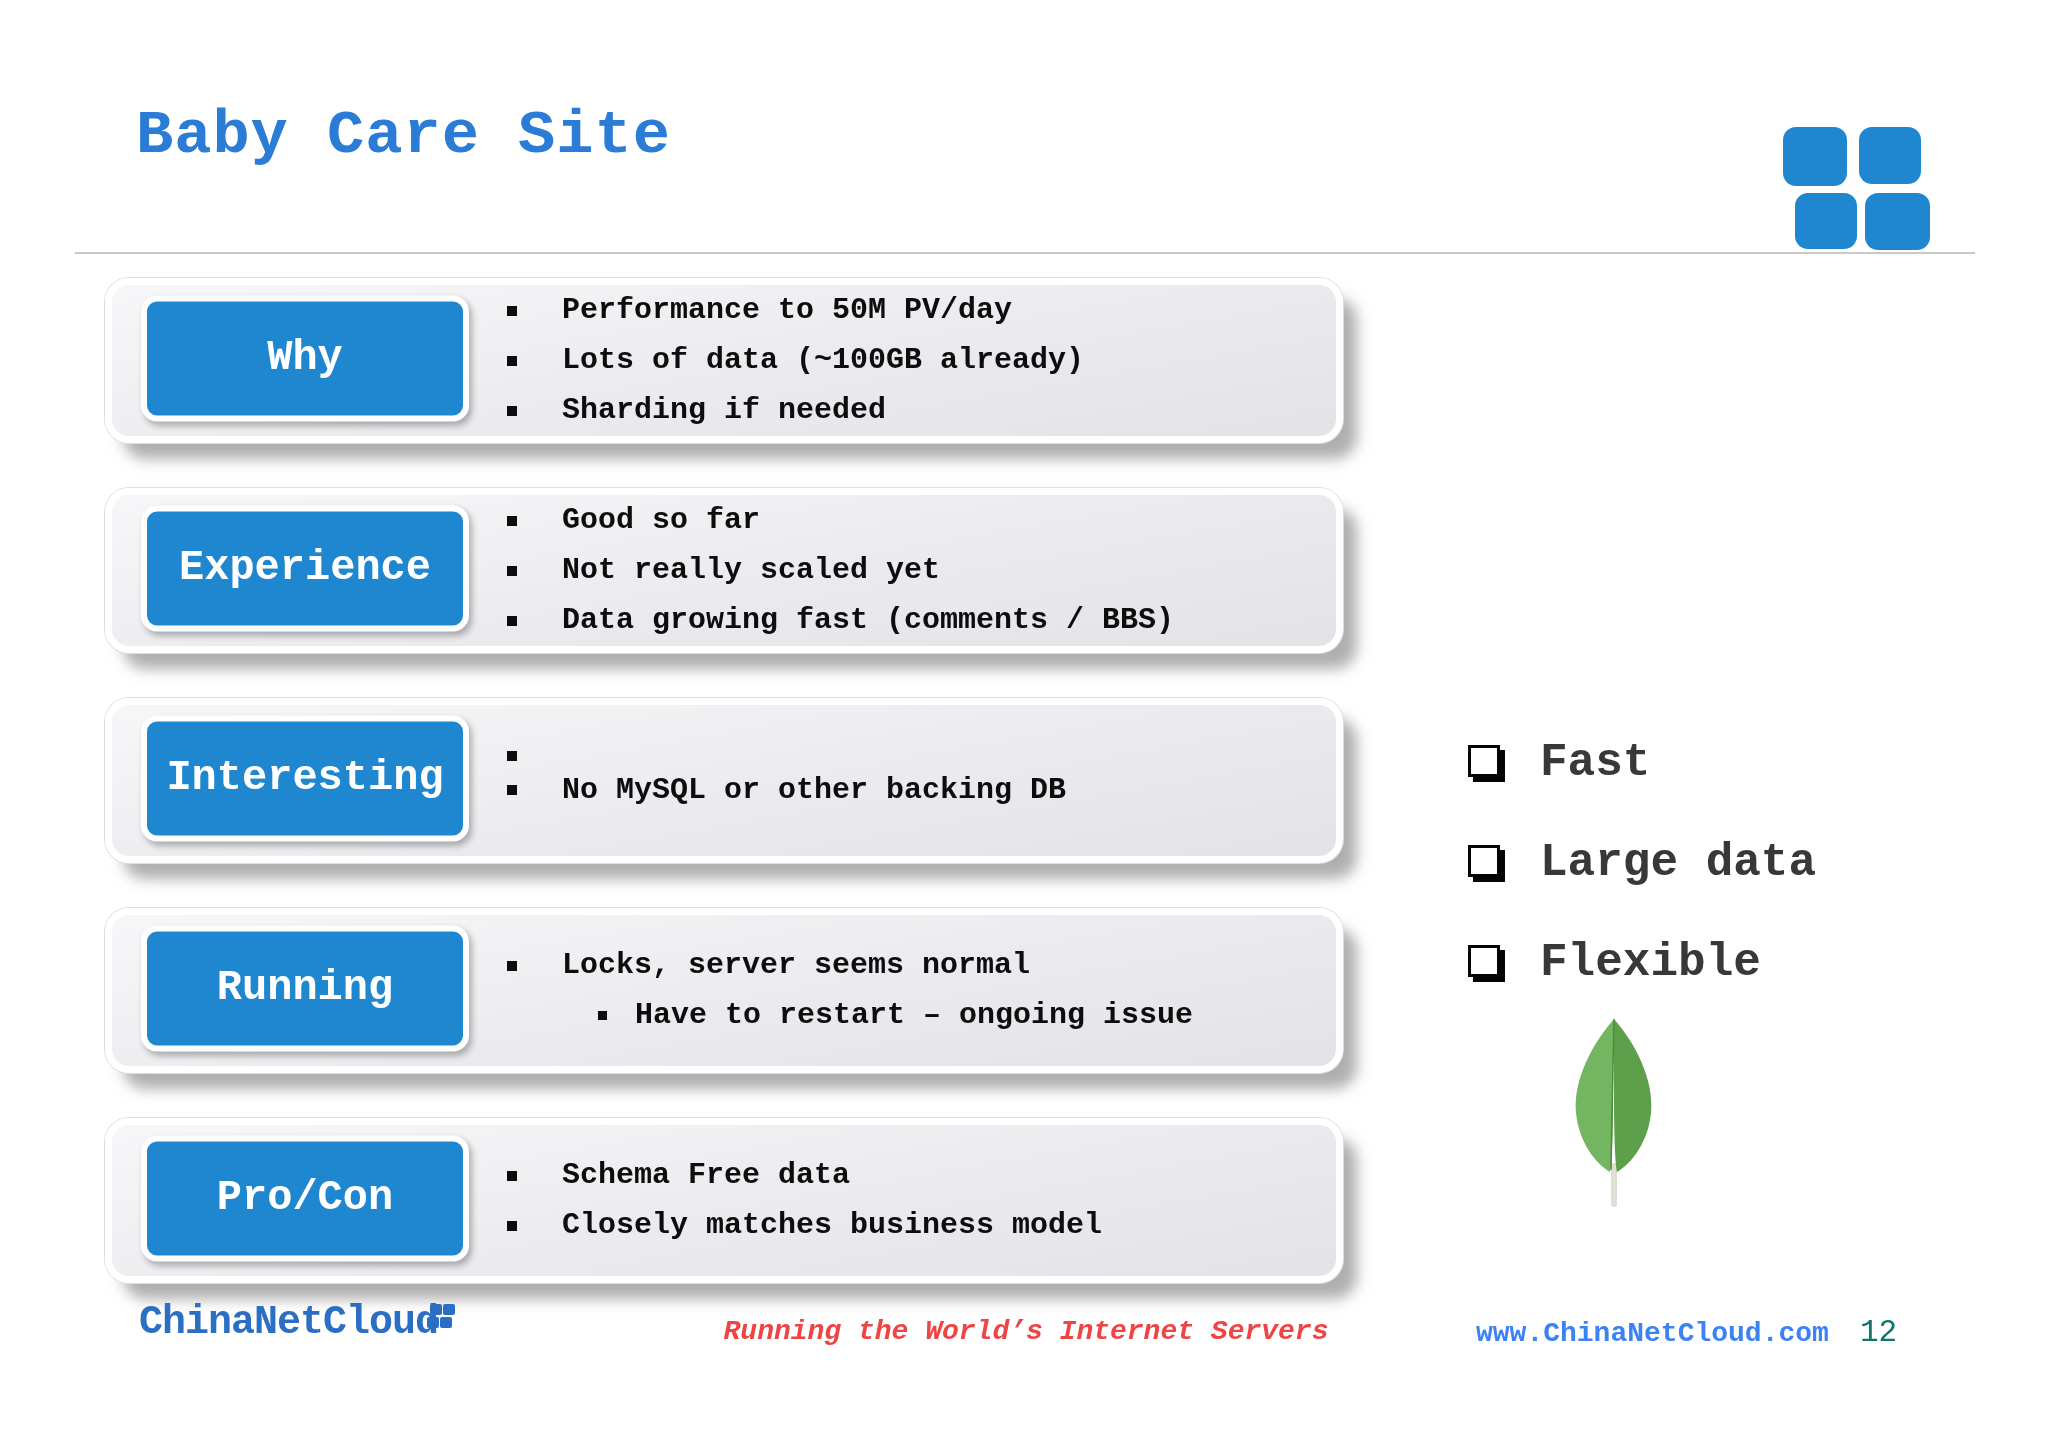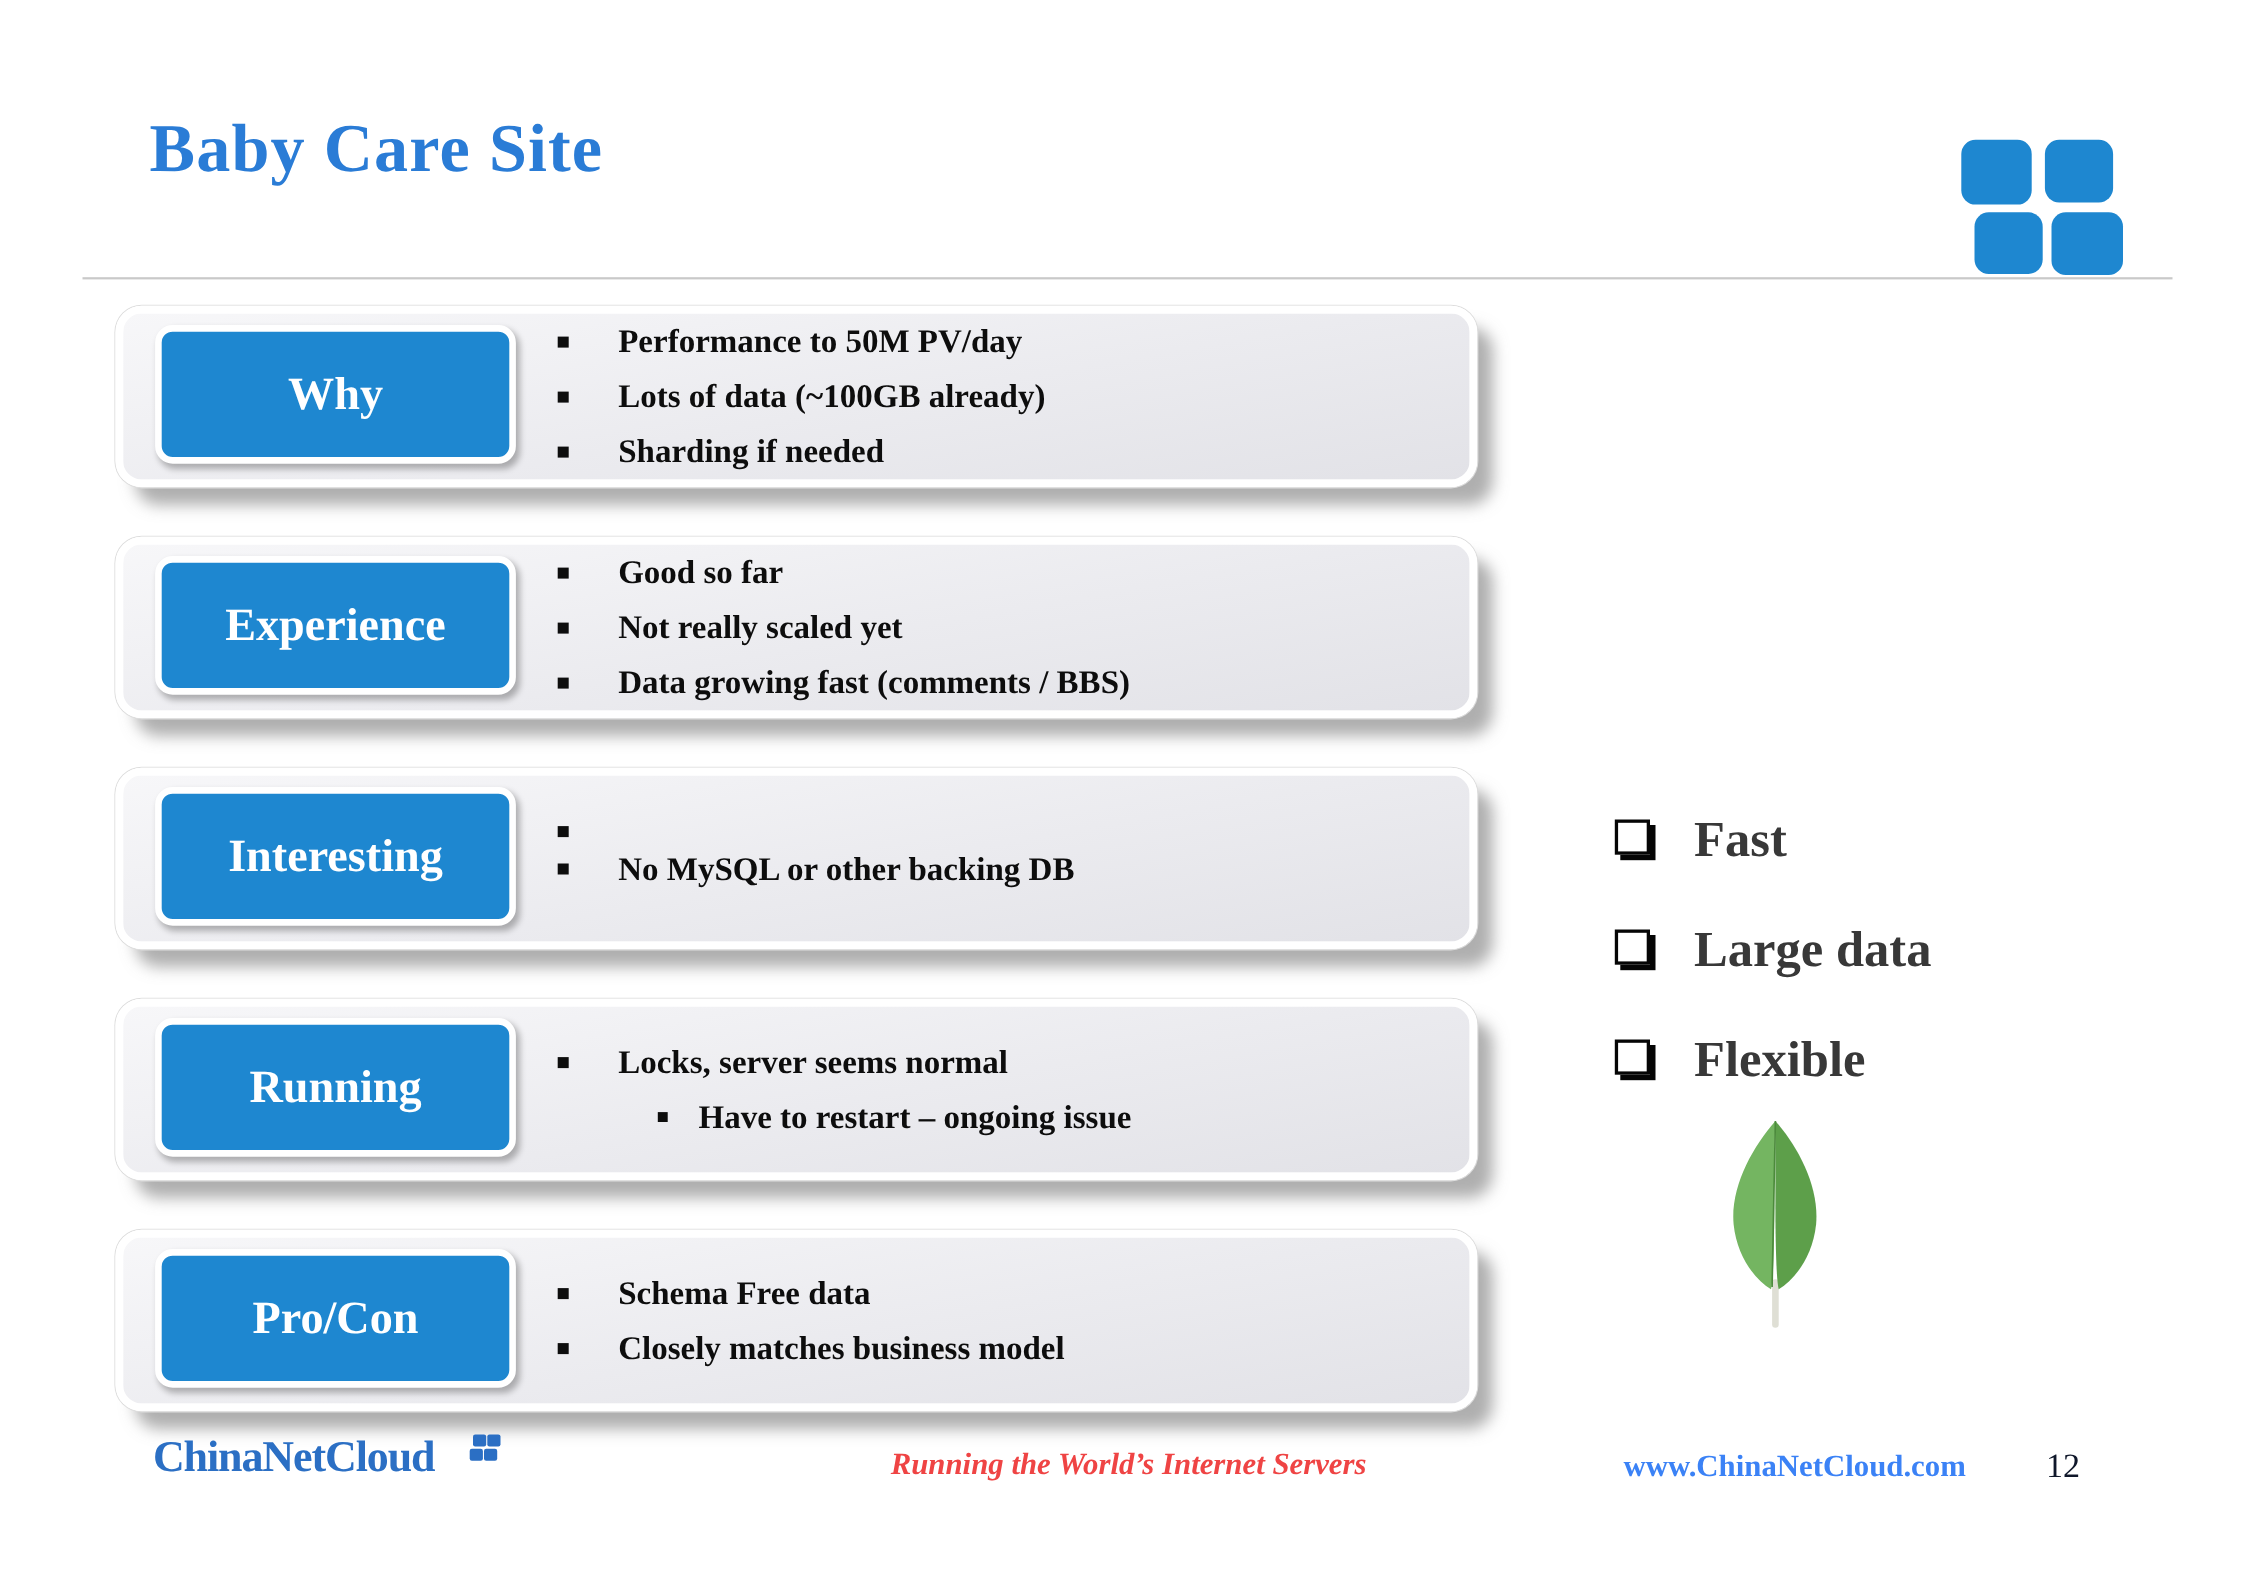--- a/index.html
+++ b/index.html
@@ -1,18 +1,18 @@
 <!DOCTYPE html>
 <html><head>
 <meta charset="utf-8">
 <style>
   html,body{margin:0;padding:0;background:#ffffff;}
   .slide{
     position:relative;width:2048px;height:1447px;background:#ffffff;
-    font-family:Liberation Serif, serif;overflow:hidden;
+    font-family:Liberation Mono, monospace;overflow:hidden;
   }
   
   .title{
     position:absolute;left:136px;top:100px;
     font-size:62px;font-weight:bold;color:#2a7cd6;letter-spacing:1px;
   }
   .logo-squares{position:absolute;left:1783px;top:127px;width:150px;height:124px;}
   .logo-squares span{position:absolute;background:#1e87d0;border-radius:13px;}
   .lsq1{left:0;top:0;width:64px;height:59px;}
   .lsq2{left:76px;top:0;width:62px;height:57px;}
@@ -68,21 +68,21 @@
   .brand-squares span{position:absolute;background:#2b6fc4;border-radius:2px;width:12px;height:11px;}
   .fsq1{left:3px;top:0;}
   .fsq2{left:16px;top:0;}
   .fsq3{left:0;top:13px;}
   .fsq4{left:13px;top:13px;}
   .footer-tagline{
     position:absolute;left:1026px;top:1316px;transform:translateX(-50%);
     font-size:28px;font-weight:bold;font-style:italic;color:#ef4444;white-space:nowrap;
   }
   .footer-url{position:absolute;left:1476px;top:1318px;font-size:28px;font-weight:bold;color:#3b82f6;}
-  .footer-page{position:absolute;left:1860px;top:1315px;font-size:31px;color:#0f172a;}
+  .footer-page{position:absolute;left:1860px;top:1315px;font-size:31px;color:#0f766e;}
 </style>
 </head>
 <body>
 
 <div class="slide">
 
   <div class="title">Baby Care Site</div>
 
   <div class="logo-squares">
     <span class="lsq1"></span>

